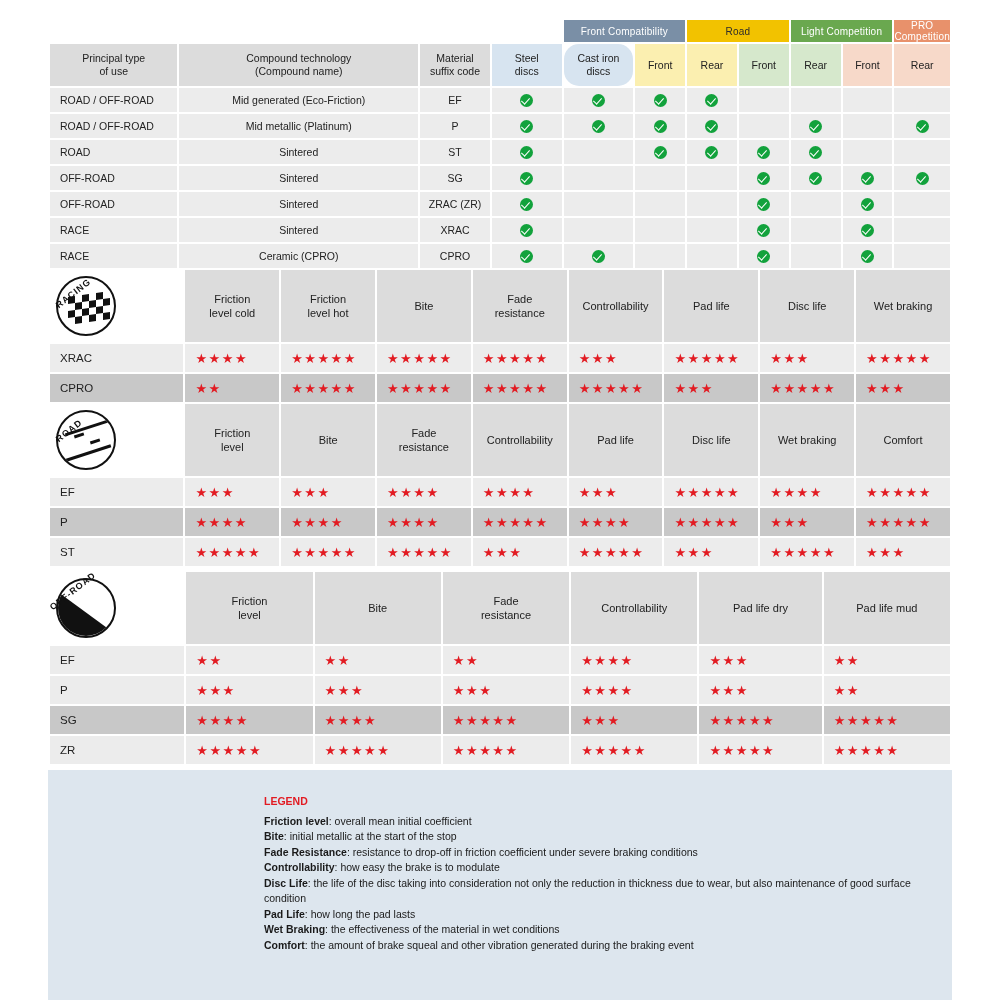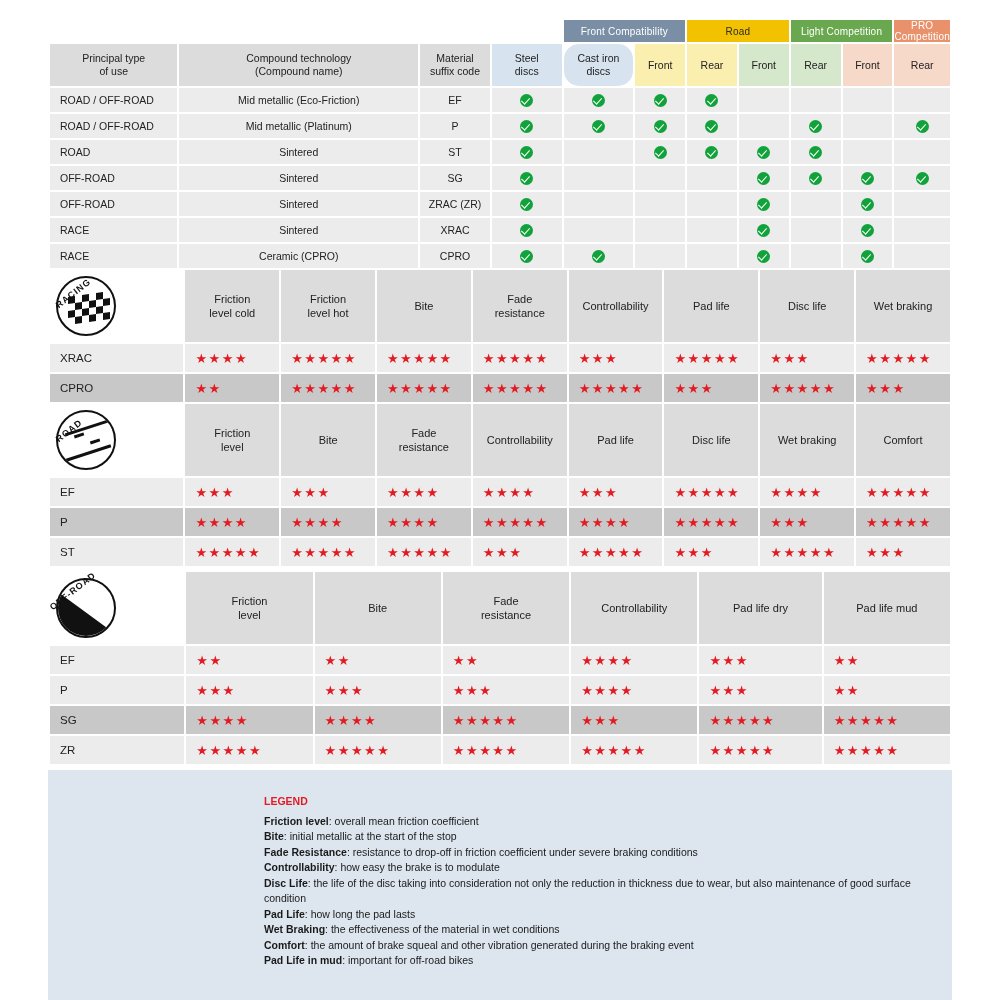--- a/index.html
+++ b/index.html
@@ -207,21 +207,21 @@
           <th class="hdr rd" style="width: 50px;">Rear</th>
           <th class="hdr lt" style="width: 50px;">Front</th>
           <th class="hdr lt" style="width: 50px;">Rear</th>
           <th class="hdr pr" style="width: 50px;">Front</th>
           <th class="hdr pr" style="width: 50px;">Rear</th>
         </tr>
     </thead>
     <tbody id="compat-body">
         <tr>
           <td class="cell left">ROAD / OFF-ROAD</td>
-          <td class="cell">Mid metallic (Eco-Friction)</td>
+          <td class="cell">Mid generated (Eco-Friction)</td>
           <td class="cell">EF</td>
           <td class="cell"><span class="chk"></span></td>
           <td class="cell"><span class="chk"></span></td>
           <td class="cell"><span class="chk"></span></td>
           <td class="cell"><span class="chk"></span></td>
           <td class="cell"></td>
           <td class="cell"></td>
           <td class="cell"></td>
           <td class="cell"></td>
         </tr>
@@ -489,26 +489,25 @@
             <td class="starcell"><span class="star">★★★★★</span></td>
           </tr>
         </tbody>
       </table>
     </div>
 
   <div class="legend">
     <div class="inner">
       <div class="title">LEGEND</div>
       <div id="legend-list">
-          <div><b>Friction level</b><span>: overall mean friction coefficient</span></div>
+          <div><b>Friction level</b><span>: overall mean initial coefficient</span></div>
           <div><b>Bite</b><span>: initial metallic at the start of the stop</span></div>
           <div><b>Fade Resistance</b><span>: resistance to drop-off in friction coefficient under severe braking conditions</span></div>
           <div><b>Controllability</b><span>: how easy the brake is to modulate</span></div>
           <div><b>Disc Life</b><span>: the life of the disc taking into consideration not only the reduction in thickness due to wear, but also maintenance of good surface condition</span></div>
           <div><b>Pad Life</b><span>: how long the pad lasts</span></div>
           <div><b>Wet Braking</b><span>: the effectiveness of the material in wet conditions</span></div>
           <div><b>Comfort</b><span>: the amount of brake squeal and other vibration generated during the braking event</span></div>
-          <div><b>Pad Life in mud</b><span>: important for off-road bikes</span></div>
         </div>
     </div>
   </div>
 
 </div>
 
 </body></html>

